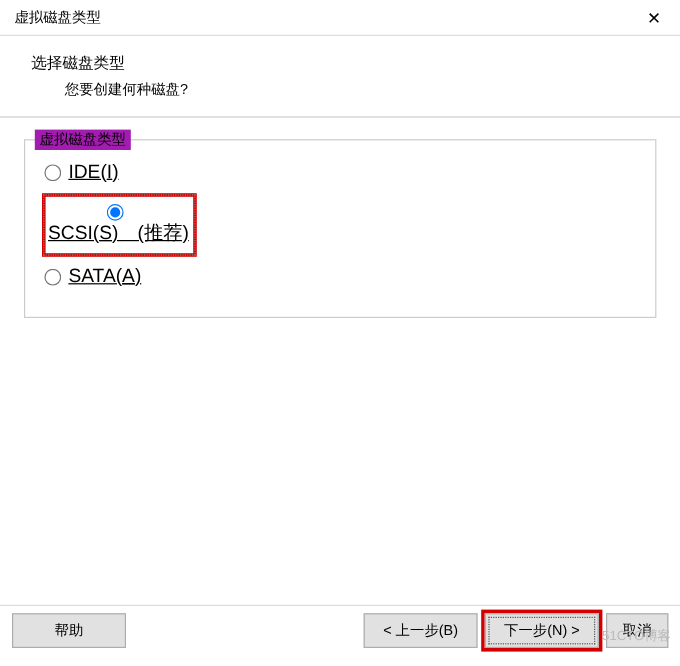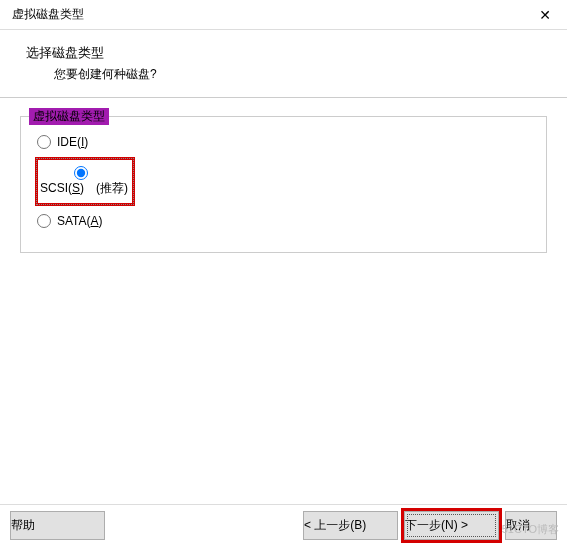--- a/index.html
+++ b/index.html
@@ -52,21 +52,21 @@
       display: flex;
       align-items: center;
       padding: 6px 2px;
       margin: 2px 0;
     }
     .radio-row input[type="radio"] {
       width: 14px;
       height: 14px;
       margin-right: 6px;
     }
-    .radio-label { font-size: 12px; }
+    .radio-label { font-size: 16px; text-decoration: underline; }
     .radio-label .underline { text-decoration: underline; }
     .highlight-red {
       border: 3px solid #d40000;
       display: inline-flex;
     }
     .selected-outline {
       outline: 1px dotted #888;
       outline-offset: 1px;
       padding-right: 4px;
     }
@@ -79,21 +79,21 @@
       align-items: center;
       padding: 0 10px;
     }
     .btn {
       background: #e1e1e1;
       border: 1px solid #adadad;
       font-size: 12px;
       padding: 5px 0;
       font-family: inherit;
       cursor: pointer;
-      text-align: left;
+      text-align: center;
     }
     .btn-help { width: 95px; }
     .btn-back { width: 95px; }
     .btn-next { width: 95px; }
     .btn-cancel { width: 52px; }
     .spacer { flex: 1; }
     .btn-wrap-highlight {
       border: 3px solid #d40000;
       display: inline-block;
       margin: 0 3px;

